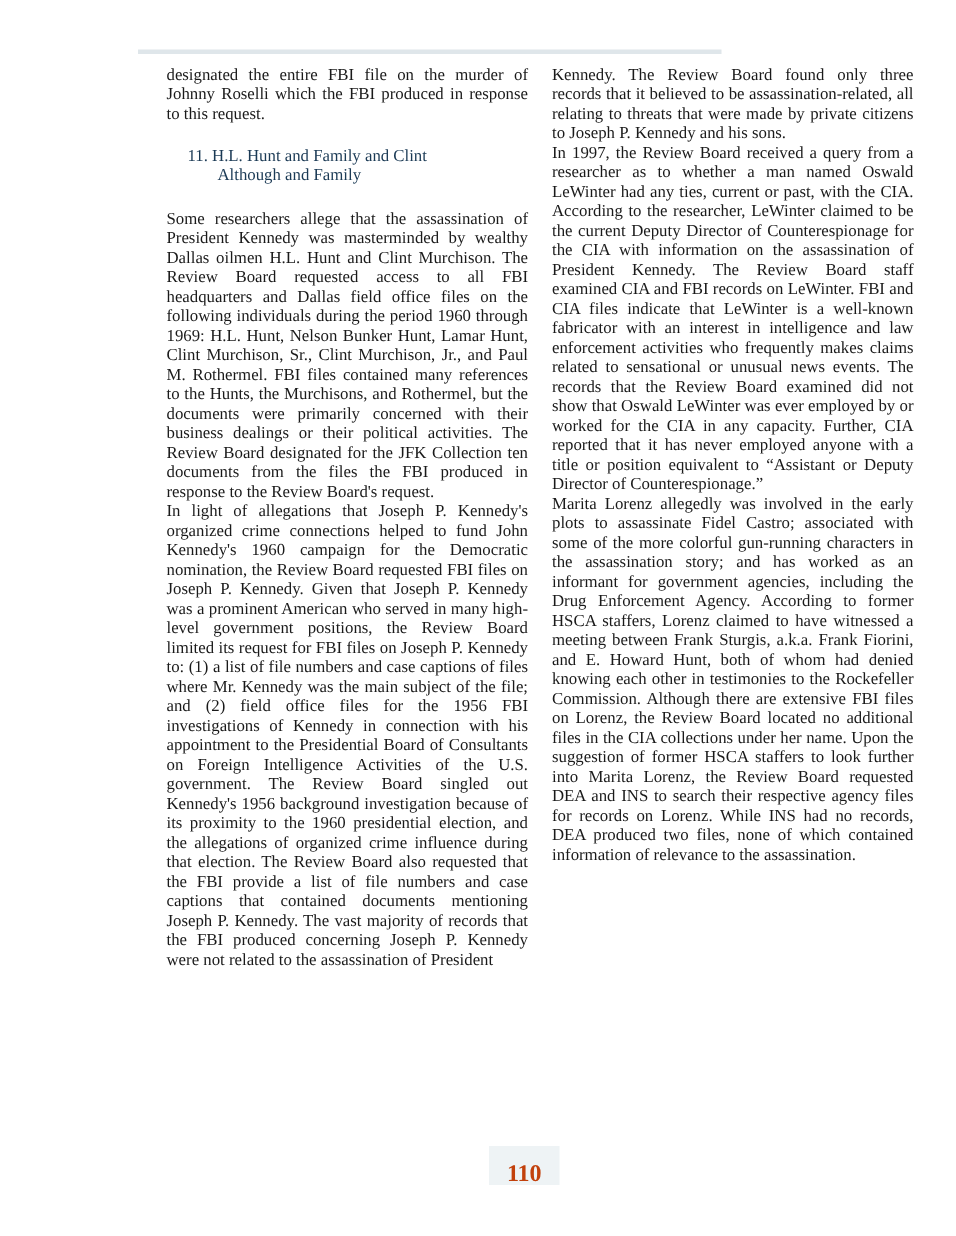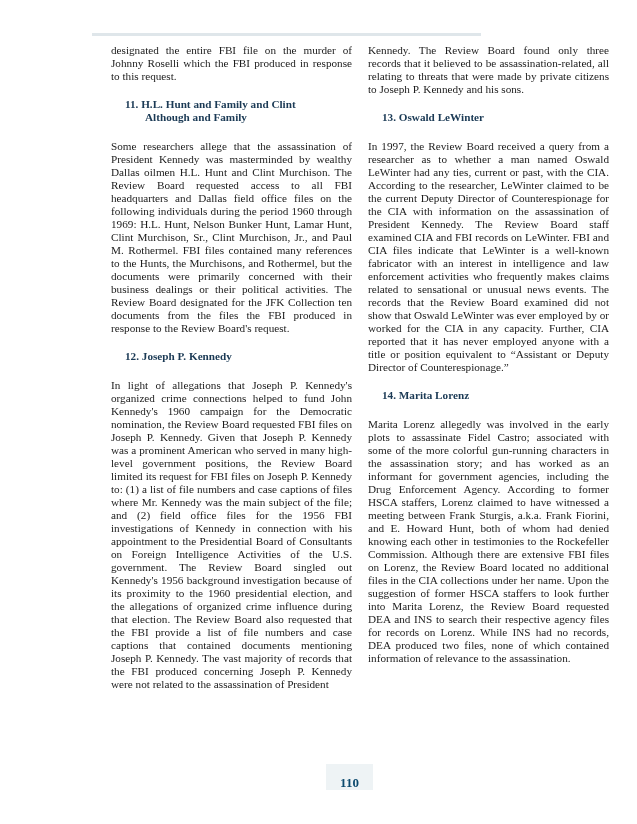--- a/index.html
+++ b/index.html
@@ -5,52 +5,49 @@
   html, body { margin: 0; padding: 0; background: #ffffff; }
   body { width: 637px; height: 824px; position: relative; overflow: hidden;
          font-family: "Liberation Serif", "DejaVu Serif", serif; color: #1a1a1a; }
   .top-rule { position: absolute; left: 92px; top: 33px; width: 389px; height: 3px;
               background: #dfe6ea; }
   .col { position: absolute; top: 44px; width: 241px; font-size: 11.2px; line-height: 13px;
          text-align: justify; hyphens: manual; }
   .col.left { left: 111px; }
   .col.right { left: 368px; }
   .col p { margin: 0; }
-  .heading { font-family: "Liberation Serif", "DejaVu Serif", serif; font-weight: bold;
+  .heading { font-family: "Liberation Serif", "DejaVu Serif", serif; font-weight: normal;
              color: #1b3a55; font-size: 11.2px; line-height: 13px; margin: 15px 0 16px 0;
              padding-left: 14px; text-indent: -0px; text-align: left; }
   .heading .second { display: block; padding-left: 20px; }
   .page-number-box { position: absolute; left: 326px; top: 764px; width: 47px; height: 26px;
                      background: #eef3f5; display: flex; align-items: center; justify-content: center; }
-  .page-number { font-family: "Liberation Serif", "DejaVu Serif", serif; color: #0c4a6e;
-                 font-size: 13px; font-weight: bold; margin-top: 11px; }
+  .page-number { font-family: "Liberation Serif", "DejaVu Serif", serif; color: #c2410c;
+                 font-size: 16px; font-weight: bold; margin-top: 11px; }
 </style>
 </head>
 <body>
 
 <div class="top-rule"></div>
 
 <div class="col left">
   <p>designated the entire FBI file on the murder of Johnny Roselli which the FBI produced in response to this request.</p>
 
   <div class="heading">
     <span>11. H.L. Hunt and Family and Clint</span>
     <span class="second">Although and Family</span>
   </div>
   <p>Some researchers allege that the assassination of President Kennedy was masterminded by wealthy Dallas oilmen H.L. Hunt and Clint Murchison. The Review Board requested access to all FBI headquarters and Dallas field office files on the following individuals during the period 1960 through 1969: H.L. Hunt, Nelson Bunker Hunt, Lamar Hunt, Clint Murchison, Sr., Clint Murchison, Jr., and Paul M. Rothermel. FBI files contained many references to the Hunts, the Murchisons, and Rothermel, but the documents were primarily concerned with their business dealings or their political activities. The Review Board designated for the JFK Collection ten documents from the files the FBI produced in response to the Review Board's request.</p>
 
-  <div class="heading">12. Joseph P. Kennedy</div>
   <p>In light of allegations that Joseph P. Kennedy's organized crime connections helped to fund John Kennedy's 1960 campaign for the Democratic nomination, the Review Board requested FBI files on Joseph P. Kennedy. Given that Joseph P. Kennedy was a prominent American who served in many high-level government positions, the Review Board limited its request for FBI files on Joseph P. Kennedy to: (1) a list of file numbers and case captions of files where Mr. Kennedy was the main subject of the file; and (2) field office files for the 1956 FBI investigations of Kennedy in connection with his appointment to the Presidential Board of Consultants on Foreign Intelligence Activities of the U.S. government. The Review Board singled out Kennedy's 1956 background investigation because of its proximity to the 1960 presidential election, and the allegations of organized crime influence during that election. The Review Board also requested that the FBI provide a list of file numbers and case captions that contained documents mentioning Joseph P. Kennedy. The vast majority of records that the FBI produced concerning Joseph P. Kennedy were not related to the assassination of President</p>
 </div>
 
 <div class="col right">
   <p>Kennedy. The Review Board found only three records that it believed to be assassination-related, all relating to threats that were made by private citizens to Joseph P. Kennedy and his sons.</p>
 
-  <div class="heading">13. Oswald LeWinter</div>
   <p>In 1997, the Review Board received a query from a researcher as to whether a man named Oswald LeWinter had any ties, current or past, with the CIA. According to the researcher, LeWinter claimed to be the current Deputy Director of Counterespionage for the CIA with information on the assassination of President Kennedy. The Review Board staff examined CIA and FBI records on LeWinter. FBI and CIA files indicate that LeWinter is a well-known fabricator with an interest in intelligence and law enforcement activities who frequently makes claims related to sensational or unusual news events. The records that the Review Board examined did not show that Oswald LeWinter was ever employed by or worked for the CIA in any capacity. Further, CIA reported that it has never employed anyone with a title or position equivalent to “Assistant or Deputy Director of Counterespionage.”</p>
 
-  <div class="heading">14. Marita Lorenz</div>
   <p>Marita Lorenz allegedly was involved in the early plots to assassinate Fidel Castro; associated with some of the more colorful gun-running characters in the assassination story; and has worked as an informant for government agencies, including the Drug Enforcement Agency. According to former HSCA staffers, Lorenz claimed to have witnessed a meeting between Frank Sturgis, a.k.a. Frank Fiorini, and E. Howard Hunt, both of whom had denied knowing each other in testimonies to the Rockefeller Commission. Although there are extensive FBI files on Lorenz, the Review Board located no additional files in the CIA collections under her name. Upon the suggestion of former HSCA staffers to look further into Marita Lorenz, the Review Board requested DEA and INS to search their respective agency files for records on Lorenz. While INS had no records, DEA produced two files, none of which contained information of relevance to the assassination.</p>
 </div>
 
 <div class="page-number-box">
   <span class="page-number">110</span>
 </div>
 
 </body></html>

